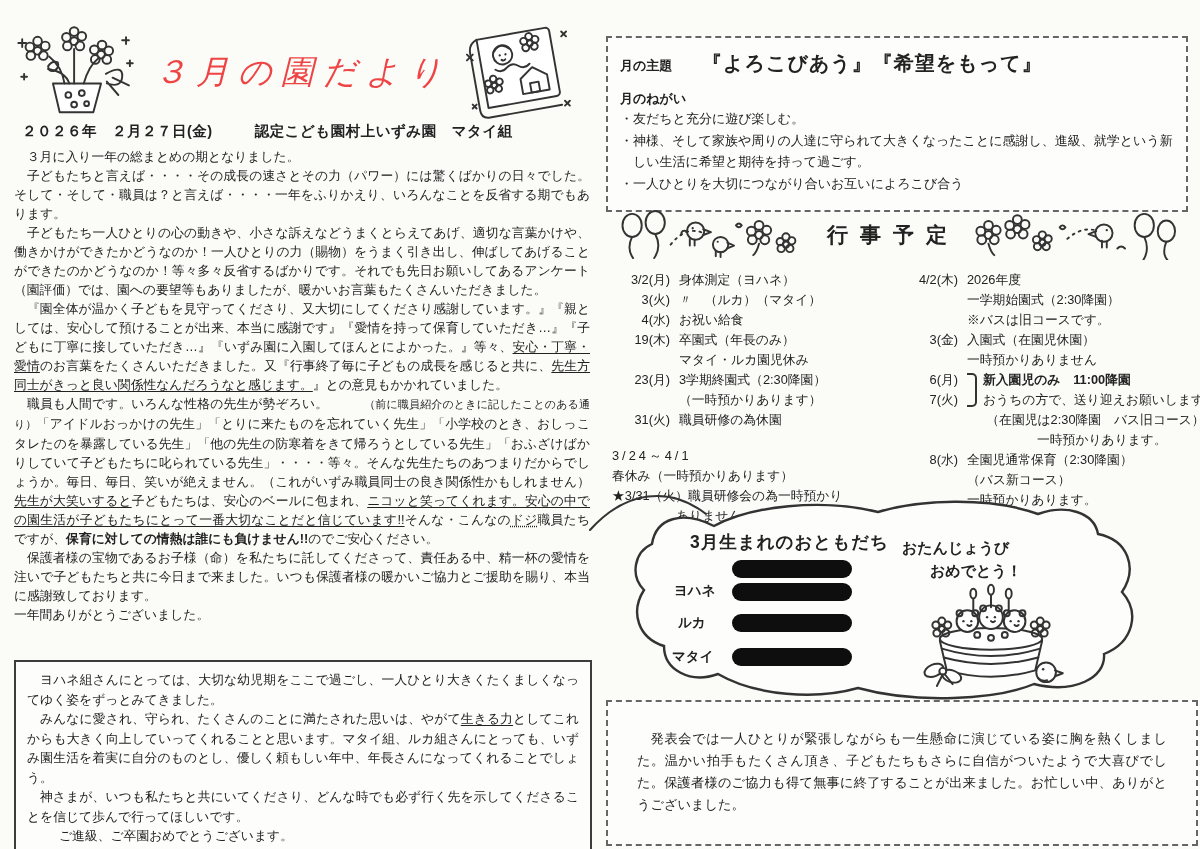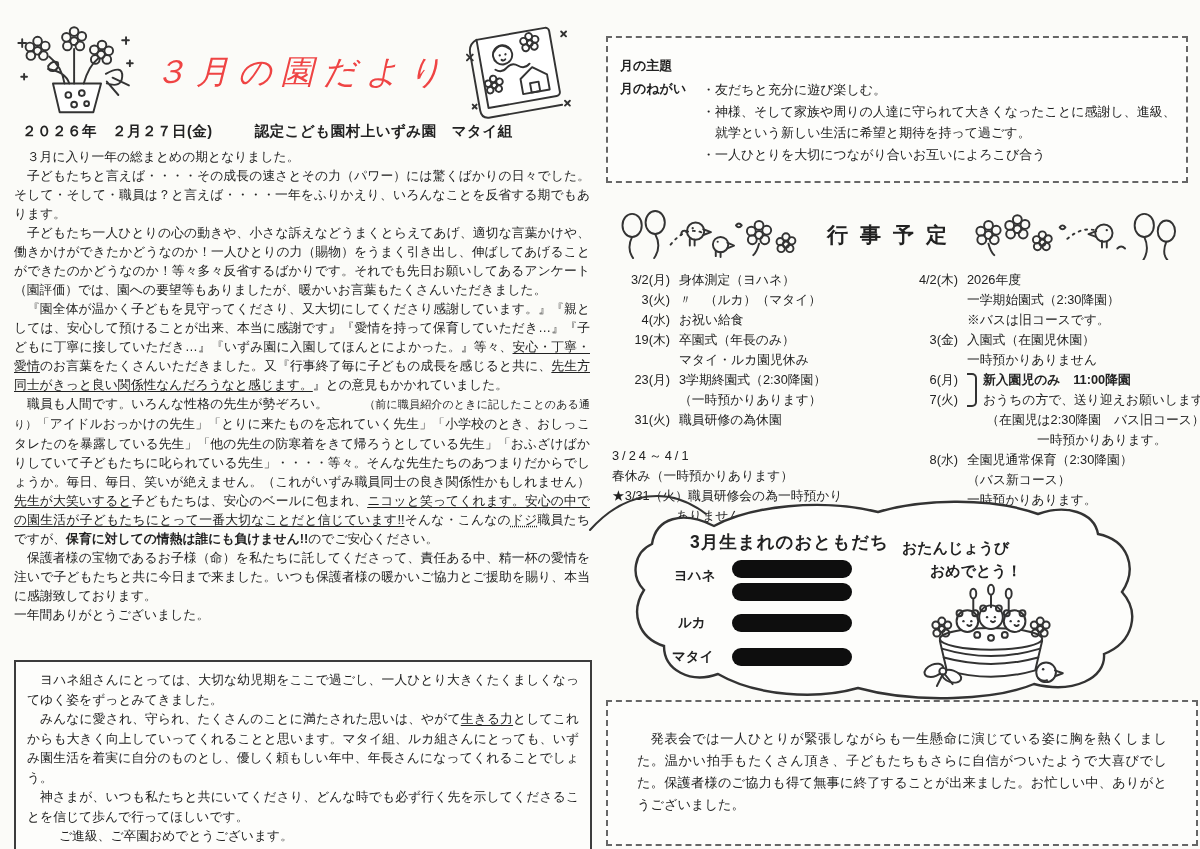--- a/index.html
+++ b/index.html
@@ -27,21 +27,21 @@
   .closing-line{margin:3px 0 0 96px;font-size:13px;}
   .left-box{position:absolute;left:14px;top:660px;width:552px;border:2px solid #3c3c3c;padding:8px 11px 10px 11px;background:#fdfdfb;}
   .left-box p{margin:0;font-size:12.8px;line-height:19.5px;text-align:justify;}
   .left-box .box-closing{margin-left:32px;text-align:left;}
   
   .theme-box{position:absolute;left:606px;top:36px;width:556px;border:2px dashed #666;padding:12px 10px 16px 12px;background:#fdfdfb;}
   .theme-row,.wish-row{display:flex;}
   .t-label{font-size:13px;font-weight:bold;width:82px;flex:none;padding-top:7px;white-space:nowrap;}
   .t-label2{font-size:13px;font-weight:bold;width:82px;flex:none;padding-top:1px;white-space:nowrap;}
   .theme-value{font-family:"Liberation Serif",serif;font-size:20px;font-weight:bold;letter-spacing:1px;}
-  .wish-row{margin-top:4px;}
+  .wish-row{margin-top:12px;flex-direction:column;}
   .wish-lines{font-size:13px;line-height:21.5px;}
   .wish-line{padding-left:13px;text-indent:-13px;}
   .events-header{position:absolute;left:598px;top:208px;width:600px;height:54px;display:flex;align-items:center;justify-content:center;gap:13px;}
   .events-title{font-size:21px;font-weight:bold;letter-spacing:12px;white-space:nowrap;margin-left:10px;}
   .schedule{position:absolute;left:612px;top:270px;width:586px;display:flex;font-size:12.8px;line-height:20px;gap:20px;}
   .sch-col-march{width:266px;flex:none;}
   .sch-col-april{width:320px;flex:none;}
   .sch-row{display:flex;}
   .sch-date{width:58px;flex:none;text-align:right;padding-right:9px;white-space:nowrap;}
   .sch-col-april .sch-date{width:60px;}
@@ -166,20 +166,21 @@
 <div class="left-box">
   <p>　ヨハネ組さんにとっては、大切な幼児期をここで過ごし、一人ひとり大きくたくましくなってゆく姿をずっとみてきました。</p>
   <p><span>　みんなに愛され、守られ、たくさんのことに満たされた思いは、やがて</span><span class="seg-u">生きる力</span><span>としてこれからも大きく向上していってくれることと思います。マタイ組、ルカ組さんにとっても、いずみ園生活を着実に自分のものとし、優しく頼もしい年中、年長さんになってくれることでしょう。</span></p>
   <p>　神さまが、いつも私たちと共にいてくださり、どんな時でも必ず行く先を示してくださることを信じて歩んで行ってほしいです。</p>
   <p class="box-closing">ご進級、ご卒園おめでとうございます。</p>
 </div>
 
 <div class="theme-box">
   <div class="theme-row">
     <div class="t-label">月の主題</div>
+    <div class="theme-value">『よろこびあう』『希望をもって』</div>
   </div>
   <div class="wish-row">
     <div class="t-label2">月のねがい</div>
     <div class="wish-lines">
         <div class="wish-line">・友だちと充分に遊び楽しむ。</div>
         <div class="wish-line">・神様、そして家族や周りの人達に守られて大きくなったことに感謝し、進級、就学という新しい生活に希望と期待を持って過ごす。</div>
         <div class="wish-line">・一人ひとりを大切につながり合いお互いによろこび合う</div>
       </div>
   </div>
 </div>
@@ -361,21 +362,21 @@
     <path class="ink" stroke-width="2.4" d="M4 62 C 40 22, 84 18, 120 46"></path>
     <path d="M128 58 C 96 42, 70 50, 66 76 C 48 84, 44 108, 58 122 C 44 144, 52 170, 78 178 C 78 202, 104 216, 132 206 C 170 228, 230 232, 272 220 C 330 236, 410 232, 448 216 C 488 226, 520 210, 518 186 C 548 174, 554 144, 536 124 C 552 100, 542 72, 512 66 C 508 44, 480 36, 452 46 C 402 28, 332 32, 292 44 C 235 30, 165 38, 128 58 Z" fill="#fdfdfb" stroke="#333" stroke-width="2.4"></path>
   </svg>
   <div class="bday-content">
     <div class="bday-heading">3月生まれのおともだち</div>
     <div class="bday-greeting">
       <div>おたんじょうび</div>
       <div class="g2">おめでとう！</div>
     </div>
     <div class="bday-row" style="left:28px;top:48px;">
-      <span class="bday-label" style="margin-top:7px;">ヨハネ</span>
+      <span class="bday-label" style="margin-top:22px;">ヨハネ</span>
       <span class="bday-bars">
           <span class="bar"></span>
           <span class="bar"></span>
         </span>
     </div>
     <div class="bday-row" style="left:32px;top:102px;">
       <span class="bday-label" style="width:54px;">ルカ</span>
       <span class="bday-bars">
           <span class="bar"></span>
         </span>

